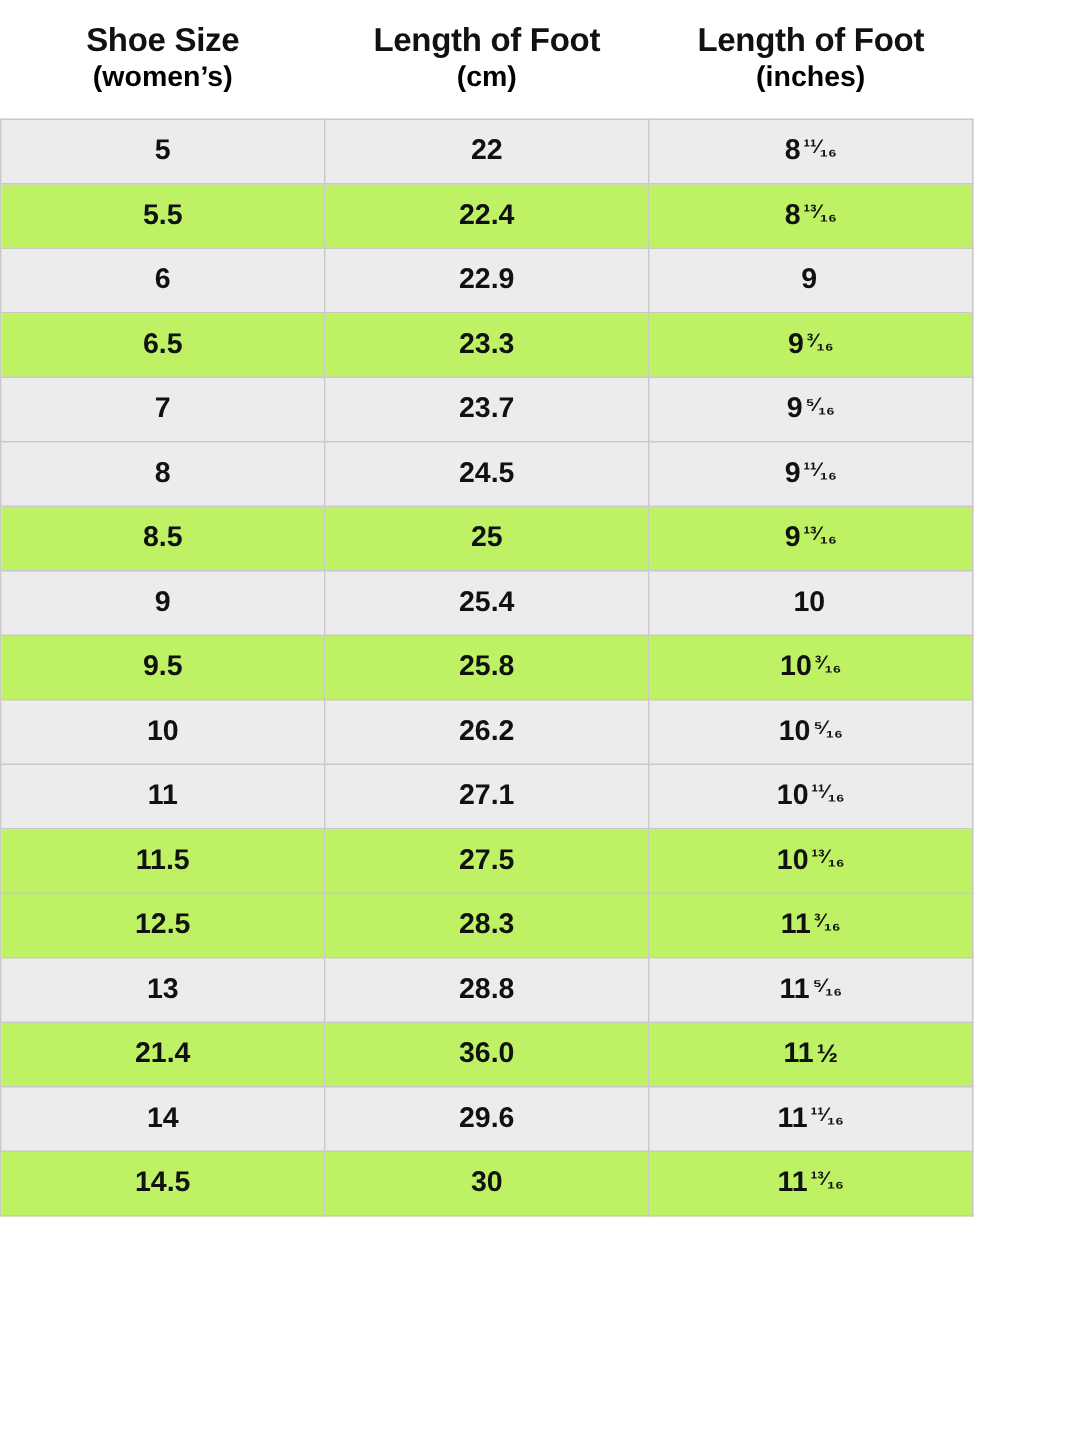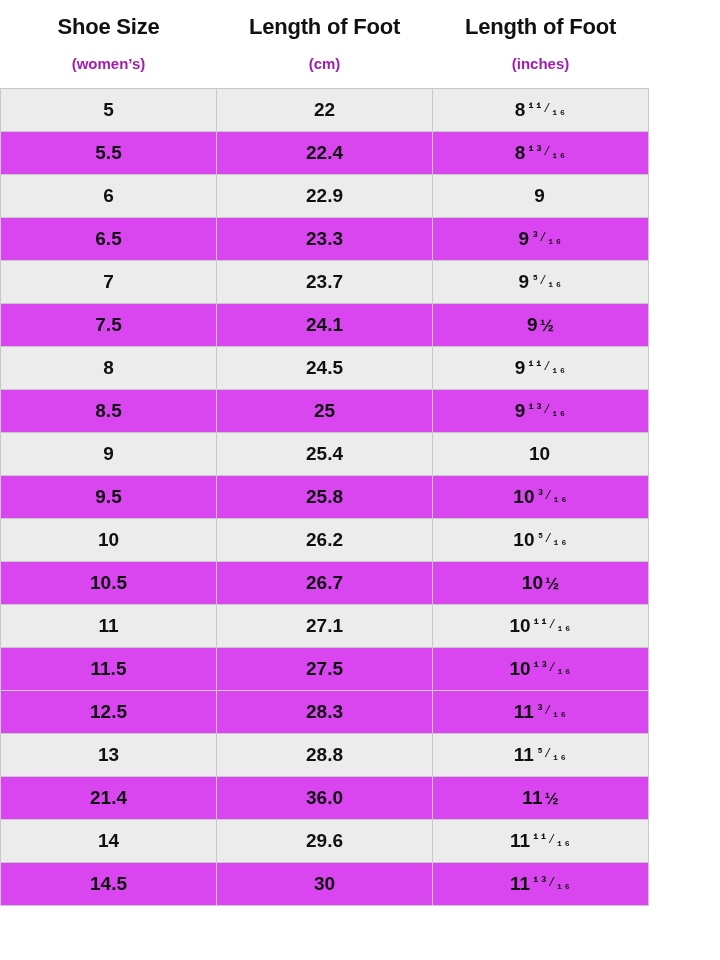--- a/index.html
+++ b/index.html
@@ -38,48 +38,47 @@
     background: #ffffff;
   }
   .hdr-main {
     font-size: 22px;
     font-weight: bold;
     line-height: 1.15;
     letter-spacing: -0.2px;
     color: #111111;
   }
   .hdr-sub {
-    font-size: 15px;
-    font-weight: bold;
-    margin-top: 16px;
-    color: #a21caf;
+    font-size: 19px;
+    font-weight: bold;
+    margin-top: 2px;
+    color: #000000;
   }
 
   tbody td {
     height: 43px;
     text-align: center;
     vertical-align: middle;
     font-size: 19px;
     font-weight: bold;
     color: #111111;
     border: 1px solid #c9c9c9;
     padding: 0 4px;
     box-sizing: border-box;
     white-space: nowrap;
   }
   tbody tr.odd td { background: #ececec; }
-  tbody tr.even td { background: #d946ef; }
+  tbody tr.even td { background: #bef264; }
 
   .frac {
     display: inline-block;
     font-size: 13px;
     font-weight: bold;
     vertical-align: 0.30em;
     letter-spacing: 0;
-    font-family: Liberation Mono, monospace;
   }
   .frac .num { }
   .frac .sl { padding: 0 0px; }
   .frac .den { vertical-align: -0.18em; }
   .whole { margin-right: 2px; }
   .half {
     font-size: 17px;
     font-weight: bold;
   }
 </style>
@@ -128,25 +127,20 @@
         <tr class="even">
           <td>6.5</td>
           <td>23.3</td>
           <td><span class="whole">9</span><span class="frac"><span class="num">³</span><span class="sl">⁄</span><span class="den">₁₆</span></span></td>
         </tr>
         <tr class="odd">
           <td>7</td>
           <td>23.7</td>
           <td><span class="whole">9</span><span class="frac"><span class="num">⁵</span><span class="sl">⁄</span><span class="den">₁₆</span></span></td>
         </tr>
-        <tr class="even">
-          <td>7.5</td>
-          <td>24.1</td>
-          <td><span class="whole">9</span><span class="half">½</span></td>
-        </tr>
         <tr class="odd">
           <td>8</td>
           <td>24.5</td>
           <td><span class="whole">9</span><span class="frac"><span class="num">¹¹</span><span class="sl">⁄</span><span class="den">₁₆</span></span></td>
         </tr>
         <tr class="even">
           <td>8.5</td>
           <td>25</td>
           <td><span class="whole">9</span><span class="frac"><span class="num">¹³</span><span class="sl">⁄</span><span class="den">₁₆</span></span></td>
         </tr>
@@ -158,25 +152,20 @@
         <tr class="even">
           <td>9.5</td>
           <td>25.8</td>
           <td><span class="whole">10</span><span class="frac"><span class="num">³</span><span class="sl">⁄</span><span class="den">₁₆</span></span></td>
         </tr>
         <tr class="odd">
           <td>10</td>
           <td>26.2</td>
           <td><span class="whole">10</span><span class="frac"><span class="num">⁵</span><span class="sl">⁄</span><span class="den">₁₆</span></span></td>
         </tr>
-        <tr class="even">
-          <td>10.5</td>
-          <td>26.7</td>
-          <td><span class="whole">10</span><span class="half">½</span></td>
-        </tr>
         <tr class="odd">
           <td>11</td>
           <td>27.1</td>
           <td><span class="whole">10</span><span class="frac"><span class="num">¹¹</span><span class="sl">⁄</span><span class="den">₁₆</span></span></td>
         </tr>
         <tr class="even">
           <td>11.5</td>
           <td>27.5</td>
           <td><span class="whole">10</span><span class="frac"><span class="num">¹³</span><span class="sl">⁄</span><span class="den">₁₆</span></span></td>
         </tr>

